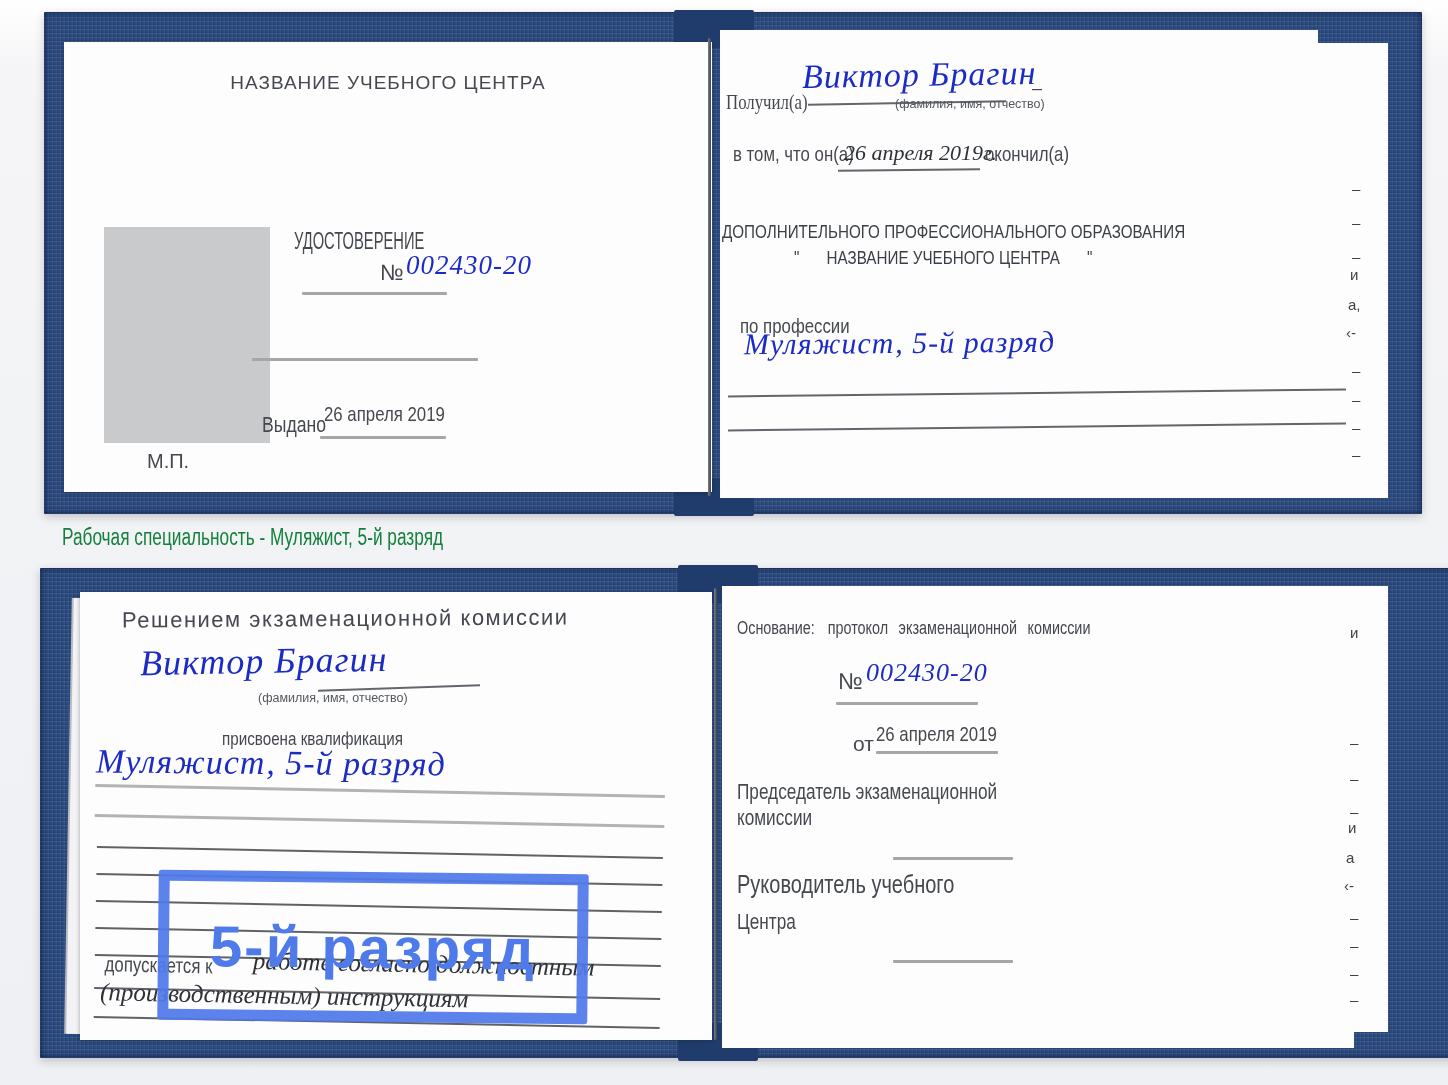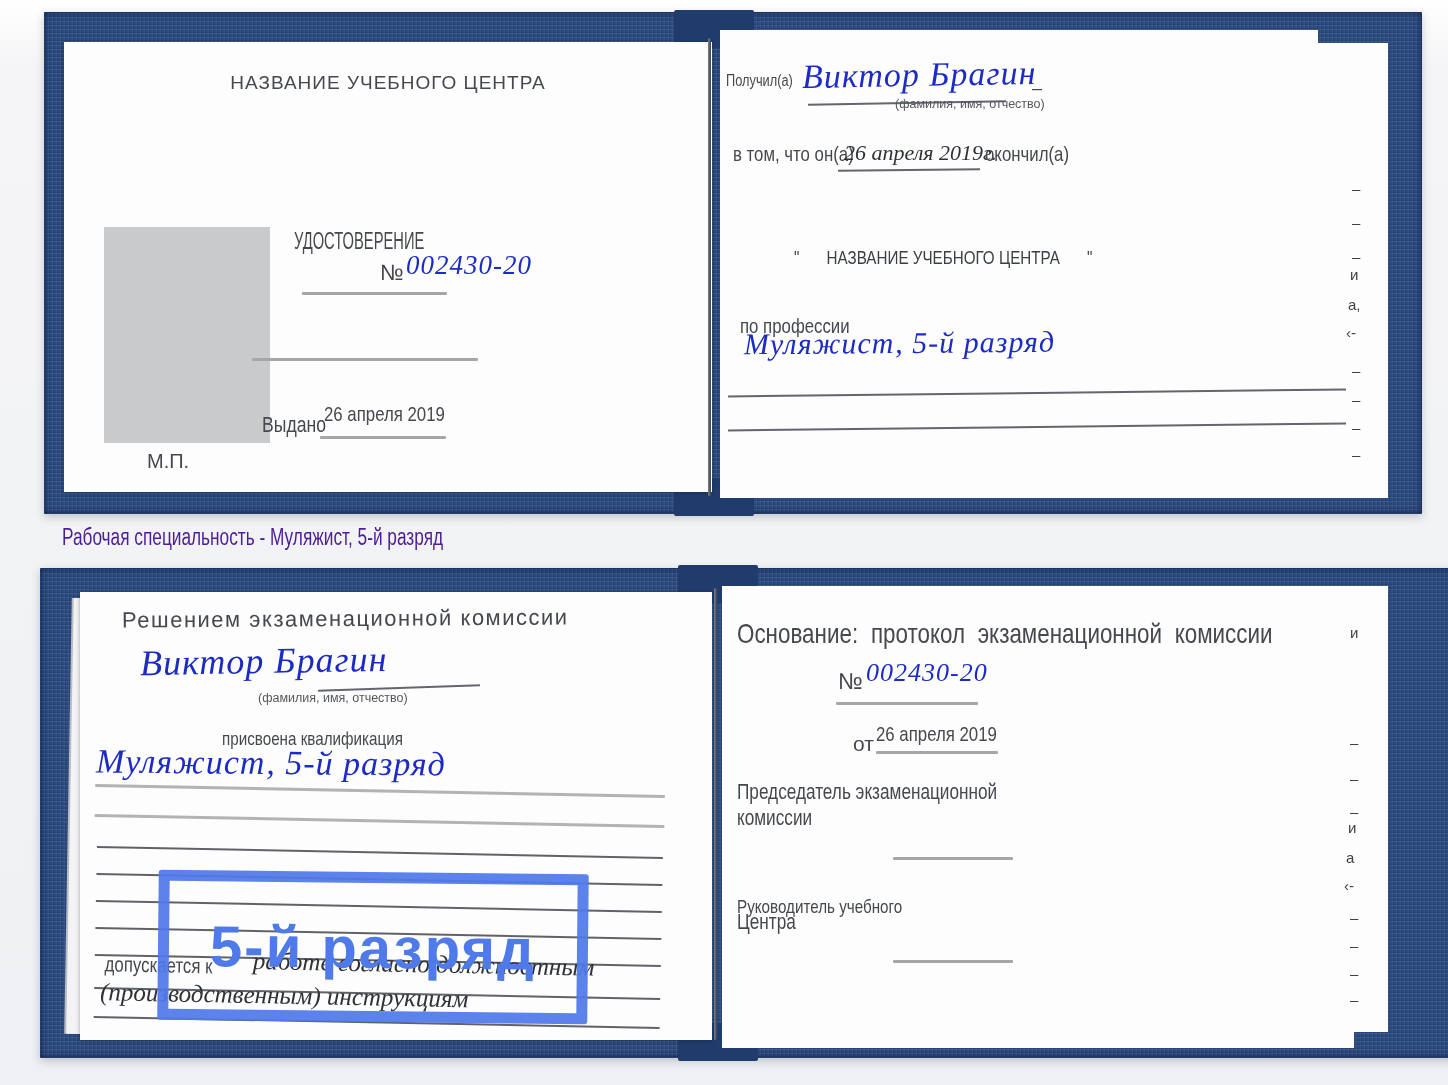--- a/index.html
+++ b/index.html
@@ -20,21 +20,21 @@
   .fold{position:absolute;width:3px;background:linear-gradient(90deg,#7a7f87,#3e434b);border-radius:2px;}
   .sliver{position:absolute;background:#f3f3f5;box-shadow:-2px 0 0 #b9bdc3;}
   .lbl,.hand,.ital,.hint,.edge,.capt{position:absolute;white-space:nowrap;}
   .lbl{color:#45484e;}
   .hand{font-family:"Liberation Serif","DejaVu Serif",serif;font-style:italic;color:#1c2bc4;letter-spacing:1px;}
   .ital{font-family:"Liberation Serif","DejaVu Serif",serif;font-style:italic;color:#2e3136;}
   .hint{color:#54575d;font-size:12.5px;}
   .edge{color:#3e4248;font-size:15px;}
   .cond{display:inline-block;transform:scaleX(0.8);transform-origin:0 50%;white-space:nowrap;}
   .cond64{display:inline-block;transform:scaleX(0.64);transform-origin:0 50%;white-space:nowrap;}
-  .capt{left:62px;top:524px;font-size:23px;color:#4c1d95;}
+  .capt{left:62px;top:524px;font-size:23px;color:#15803d;}
   .capt .cond75{display:inline-block;transform:scaleX(0.75);transform-origin:0 50%;white-space:nowrap;}
   .hline{position:absolute;height:3px;background:#a6a6a6;border-radius:1px;}
   .tline{position:absolute;height:2px;background:#63666c;}
   .rline{position:absolute;height:1.5px;background:#5f6267;}
   .photo{position:absolute;left:40px;top:185px;width:166px;height:216px;background:#c9cacc;}
   .stamp{
     position:absolute;border:11px solid rgba(79,122,233,0.93);border-radius:3px;
     display:flex;align-items:center;justify-content:center;
     font-weight:bold;color:#4f7ae9;letter-spacing:2px;
   }
@@ -59,31 +59,32 @@
     <div class="hline" style="left:238px;top:250px;width:145px;"></div>
     <div class="hline" style="left:188px;top:316px;width:226px;"></div>
     <div class="lbl" style="left:198px;top:370px;font-size:22px;text-align:right;"><span class="cond">Выдано</span></div>
     <div class="lbl" style="left:260px;top:360px;font-size:21px;"><span class="cond">26 апреля 2019</span></div>
     <div class="hline" style="left:256px;top:394px;width:126px;"></div>
   </div>
 
   <div class="fold" style="left:664px;top:26px;height:458px;"></div>
 
   <div class="page" id="page-tr" style="left:676px;top:18px;width:668px;height:468px;clip-path:polygon(0 0,598px 0,598px 13px,100% 13px,100% 100%,0 100%);">
-    <div class="lbl" style="left:6px;top:42px;font-size:16px;"><span class="cond">Получил(а)</span></div>
+    <div class="lbl" style="left:6px;top:60px;font-size:21px;font-family:Liberation Serif, serif;"><span class="cond">Получил(а)</span></div>
     <div class="hand" style="left:82px;top:26px;font-size:34px;transform:rotate(-1deg);"><span>Виктор Брагин</span></div>
     <div class="tline" style="left:88px;top:72px;width:198px;transform:rotate(-1deg);"></div>
     <div class="lbl" style="left:312px;top:48px;font-size:18px;"><span>–</span></div>
     <div class="hint" style="left:175px;top:67px;"><span>(фамилия, имя, отчество)</span></div>
 
     <div class="lbl" style="left:13px;top:112px;font-size:21px;"><span class="cond">в том, что он(а)</span></div>
     <div class="ital" style="left:124px;top:110px;font-size:22px;"><span>26 апреля 2019г.</span></div>
     <div class="tline" style="left:118px;top:139px;width:142px;"></div>
     <div class="lbl" style="left:265px;top:112px;font-size:21px;"><span class="cond">окончил(а)</span></div>
 
+    <div class="orgline" style="left:2px;top:191px;"><span class="cond">ДОПОЛНИТЕЛЬНОГО ПРОФЕССИОНАЛЬНОГО ОБРАЗОВАНИЯ</span></div>
     <div class="orgline" style="left:74px;top:217px;"><span class="cond"><span>"</span><span style="margin:0 34px;">НАЗВАНИЕ УЧЕБНОГО ЦЕНТРА</span><span>"</span></span></div>
 
     <div class="lbl" style="left:20px;top:284px;font-size:21px;"><span class="cond">по профессии</span></div>
     <div class="hand" style="left:24px;top:296px;font-size:30px;transform:rotate(-0.5deg);"><span>Муляжист, 5-й разряд</span></div>
     <div class="tline" style="left:8px;top:362px;width:618px;"></div>
     <div class="tline" style="left:8px;top:396px;width:618px;"></div>
 
     <div>
       <span class="edge" style="left:632px;top:150px;">–</span>
       <span class="edge" style="left:632px;top:184px;">–</span>
@@ -130,32 +131,32 @@
     </div>
 
     <div class="stamp" style="left:78px;top:280px;width:408px;height:128px;font-size:58px;transform:rotate(0.6deg);">
         <span>5-й разряд</span>
       </div>
   </div>
 
   <div class="fold" style="left:674px;top:20px;height:452px;"></div>
 
   <div class="page" id="page-rb" style="left:682px;top:18px;width:666px;height:462px;clip-path:polygon(0 0,100% 0,100% calc(100% - 16px),calc(100% - 34px) calc(100% - 16px),calc(100% - 34px) 100%,0 100%);">
-    <div class="lbl" style="left:15px;top:32px;font-size:28px;"><span class="cond"><span>Основание:</span><span style="margin-left:16px;word-spacing:8px;">протокол экзаменационной комиссии</span></span></div>
+    <div class="lbl" style="left:15px;top:32px;font-size:18px;"><span class="cond"><span>Основание:</span><span style="margin-left:16px;word-spacing:8px;">протокол экзаменационной комиссии</span></span></div>
     <div class="lbl" style="left:116px;top:82px;font-size:23px;"><span>№</span></div>
     <div class="hand" style="left:144px;top:72px;font-size:26px;"><span>002430-20</span></div>
     <div class="hline" style="left:114px;top:116px;width:142px;"></div>
     <div class="lbl" style="left:131px;top:146px;font-size:21px;"><span>от</span></div>
     <div class="lbl" style="left:154px;top:136px;font-size:21px;"><span class="cond">26 апреля 2019</span></div>
     <div class="hline" style="left:154px;top:165px;width:122px;"></div>
 
     <div class="lbl" style="left:15px;top:194px;font-size:21.5px;"><span class="cond">Председатель экзаменационной</span></div>
     <div class="lbl" style="left:15px;top:220px;font-size:21.5px;"><span class="cond">комиссии</span></div>
     <div class="hline" style="left:171px;top:271px;width:120px;"></div>
-    <div class="lbl" style="left:15px;top:310px;font-size:19px;"><span class="cond">Руководитель учебного</span></div>
+    <div class="lbl" style="left:15px;top:284px;font-size:25px;"><span class="cond">Руководитель учебного</span></div>
     <div class="lbl" style="left:15px;top:324px;font-size:21.5px;"><span class="cond">Центра</span></div>
     <div class="hline" style="left:171px;top:374px;width:120px;"></div>
 
     <div>
       <span class="edge" style="left:628px;top:38px;">и</span>
       <span class="edge" style="left:628px;top:148px;">–</span>
       <span class="edge" style="left:628px;top:184px;">–</span>
       <span class="edge" style="left:628px;top:217px;">–</span>
       <span class="edge" style="left:626px;top:233px;">и</span>
       <span class="edge" style="left:624px;top:263px;">а</span>

